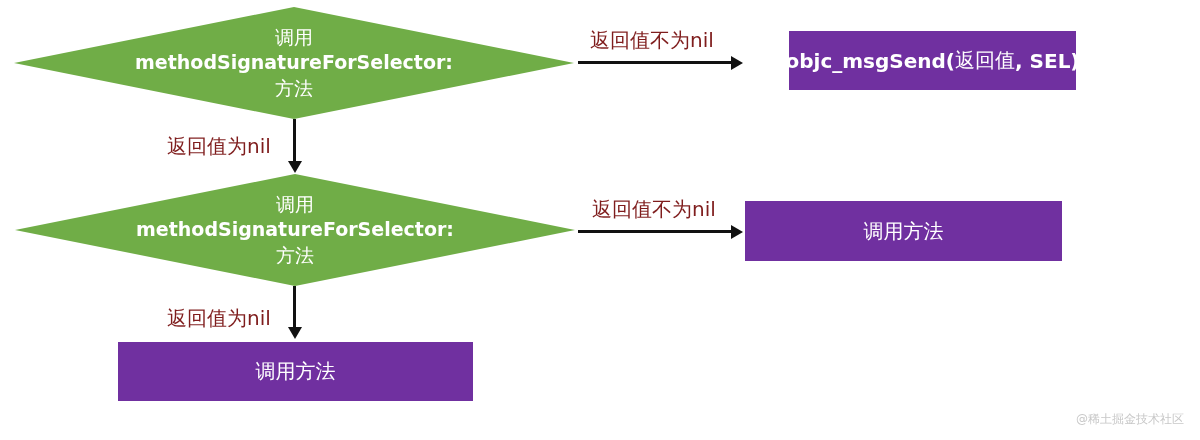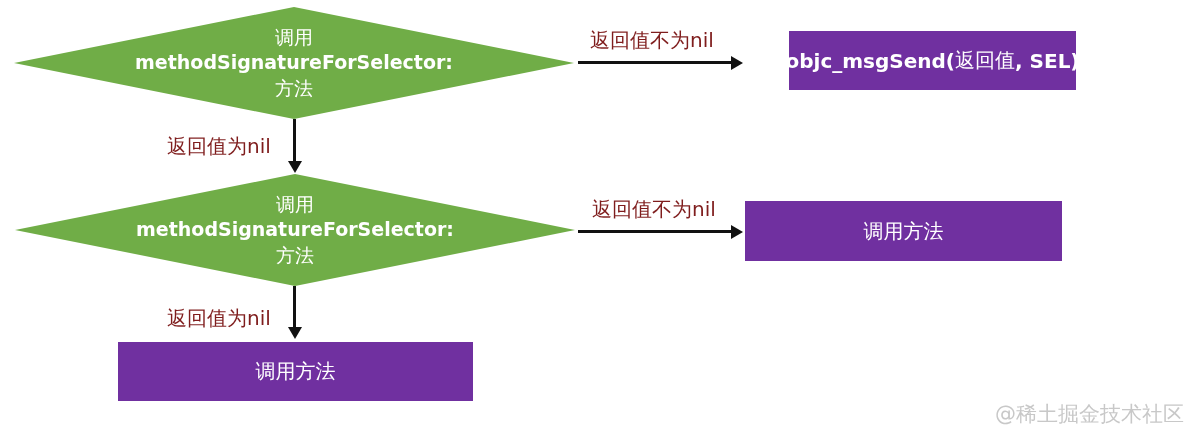--- a/index.html
+++ b/index.html
@@ -91,21 +91,21 @@
   }
   .label-notnil-1 { left: 590px; top: 27px; }
   .label-nil-1    { left: 167px; top: 133px; }
   .label-notnil-2 { left: 592px; top: 196px; }
   .label-nil-2    { left: 167px; top: 305px; }
   
   .watermark {
     position: absolute;
     right: 16px;
     bottom: 12px;
-    font-size: 21px;
+    font-size: 12px;
     color: #c8c8c8;
     white-space: nowrap;
   }
 </style>
 </head>
 <body>
 
 <div class="canvas">
 
   <div class="diamond diamond-1">

